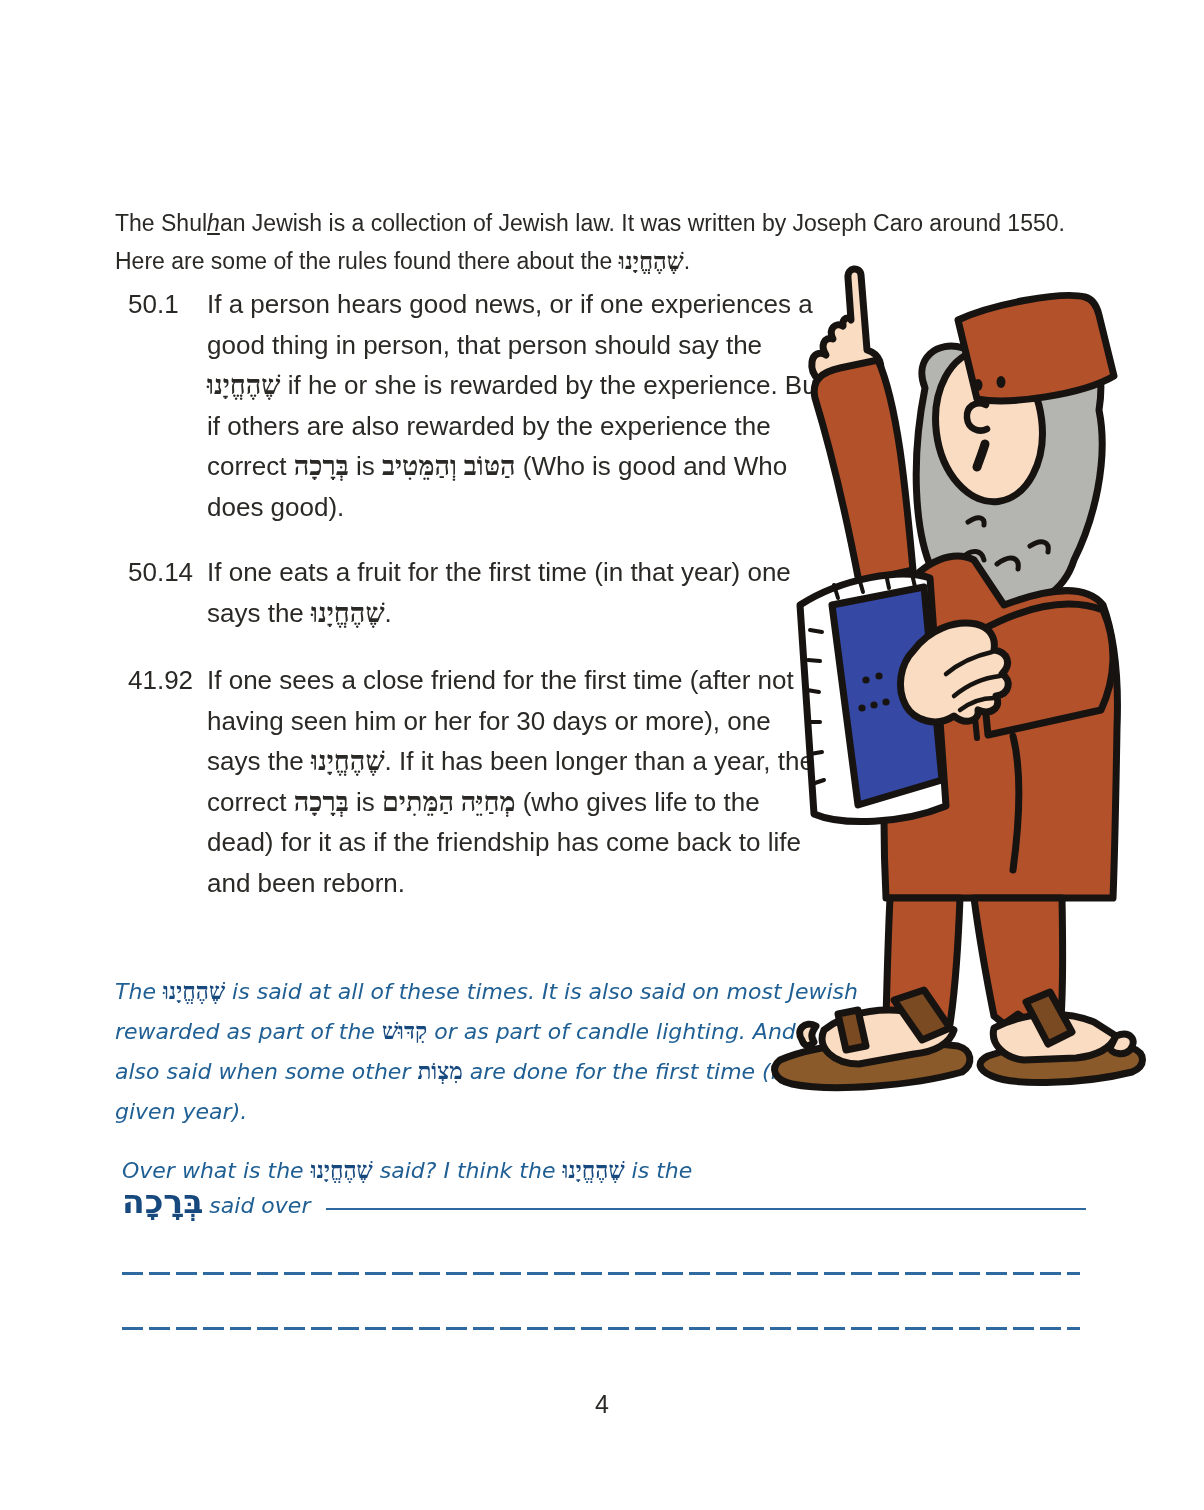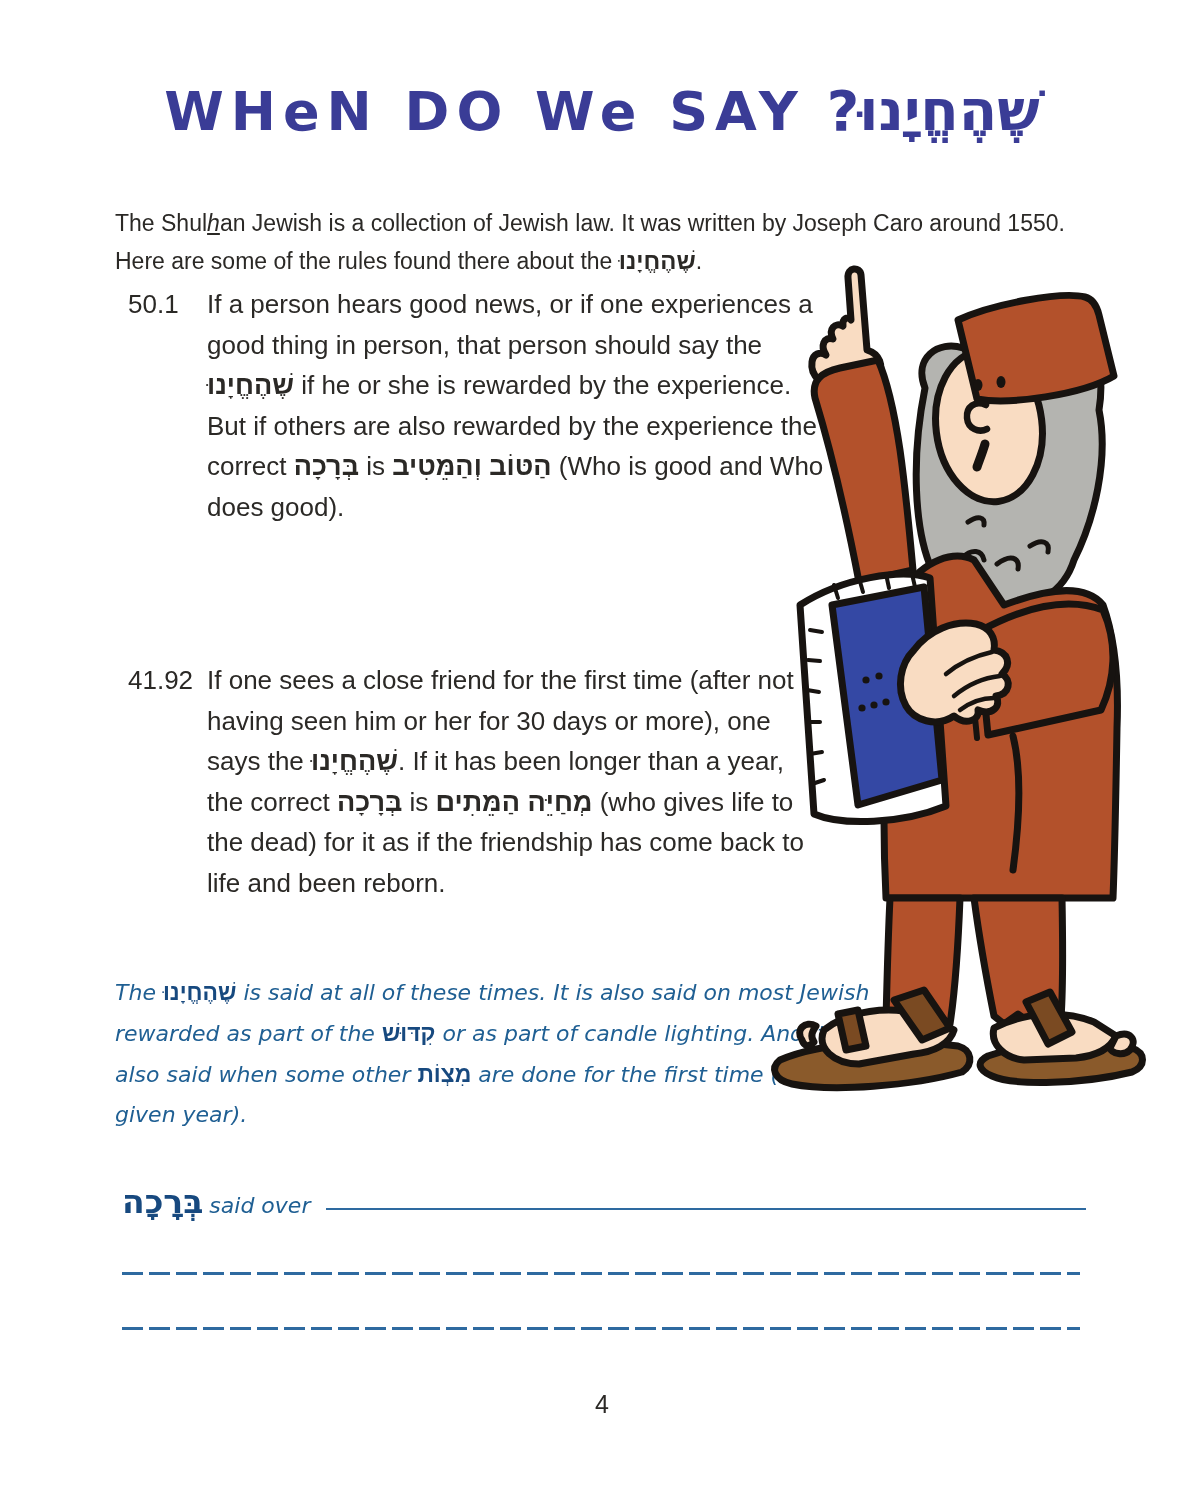--- a/index.html
+++ b/index.html
@@ -16,21 +16,21 @@
   .intro{position:absolute;left:115px;top:181px;width:985px;
          font-size:23px;line-height:38px;}
   .intro .bk{}
   .intro .bk-h{font-style:italic;text-decoration:underline;}
 
   
   .rule{position:absolute;left:128px;width:698px;font-size:26px;line-height:40.5px;}
   .rule .num{position:absolute;left:0;top:0;}
   .rule .body{display:block;margin-left:79px;}
   .rule1{top:284px}.rule2{top:552px}.rule3{top:660px}
-  .he-inline{font-family:Liberation Sans, sans-serif;font-weight:bold;font-size:1.04em;}
+  .he-inline{font-family:Liberation Serif, serif;font-weight:bold;font-size:1.04em;}
 
   
   .note{position:absolute;left:115px;top:950px;width:762px;
         font-family:"DejaVu Sans",sans-serif;font-style:italic;
         font-size:22px;line-height:40px;color:#1f5f93;}
   .note .he-inline,.q .he-inline{font-style:normal;color:#17497f;}
 
   
   .q1{position:absolute;left:122px;top:1136px;font-family:"DejaVu Sans",sans-serif;
       font-style:italic;font-size:22px;color:#1f5f93;}
@@ -46,39 +46,41 @@
 
   .page-num{position:absolute;top:1390px;left:0;right:0;text-align:center;font-size:25px;color:#2b2926;}
 
   .figure{position:absolute;left:762px;top:258px;width:404px;height:860px;pointer-events:none;}
 </style>
 </head>
 <body>
 
 <div class="page">
 
-  <div class="title">
-    <span class="en">WHeN DO We SAY</span><span class="he" dir="rtl">שֶׁהֶחֱיָנוּ?</span>
-  </div>
 
   <p class="intro"><span>The </span><span class="bk">Shul</span><span class="bk-h">h</span><span class="bk">an Jewish</span><span> is a collection of Jewish law. It was written by Joseph Caro around 1550. Here are some of the rules found there about the </span><span class="he-inline">שֶׁהֶחֱיָנוּ</span><span>.</span></p>
 
   <div class="rule rule1">
     <span class="num">50.1</span>
     <span class="body"><span>If a person hears good news, or if one experiences a good thing in person, that person should say the </span><span class="he-inline">שֶׁהֶחֱיָנוּ</span><span> if he or she is rewarded by the experience. But if others are also rewarded by the experience the correct </span><span class="he-inline">בְּרָכָה</span><span> is </span><span class="he-inline">הַטּוֹב וְהַמֵּטִיב</span><span> (Who is good and Who does good).</span></span>
   </div>
 
+  <div class="rule rule2">
+    <span class="num">50.14</span>
+    <span class="body"><span>If one eats a fruit for the first time (in that year) one says the </span><span class="he-inline">שֶׁהֶחֱיָנוּ</span><span>.</span></span>
+  </div>
 
   <div class="rule rule3">
     <span class="num">41.92</span>
     <span class="body"><span>If one sees a close friend for the first time (after not having seen him or her for 30 days or more), one says the </span><span class="he-inline">שֶׁהֶחֱיָנוּ</span><span>. If it has been longer than a year, the correct </span><span class="he-inline">בְּרָכָה</span><span> is </span><span class="he-inline">מְחַיֵּה הַמֵּתִים</span><span> (who gives life to the dead) for it as if the friendship has come back to life and been reborn.</span></span>
   </div>
 
   <p class="note"><span>The </span><span class="he-inline">שֶׁהֶחֱיָנוּ</span><span> is said at all of these times. It is also said on most Jewish rewarded as part of the </span><span class="he-inline">קִדּוּשׁ</span><span> or as part of candle lighting. And it is also said when some other </span><span class="he-inline">מִצְוֹת</span><span> are done for the first time (in a given year).</span></p>
 
+  <p class="q1 q"><span>Over what is the </span><span class="he-inline">שֶׁהֶחֱיָנוּ</span><span> said? I think the </span><span class="he-inline">שֶׁהֶחֱיָנוּ</span><span> is the</span></p>
 
   <div class="q2">
     <span class="he-big">בְּרָכָה</span>
     <span class="lbl">said over</span>
     <span class="fill-solid"></span>
   </div>
 
   <div class="fill-dashed dash1"></div>
   <div class="fill-dashed dash2"></div>
 

